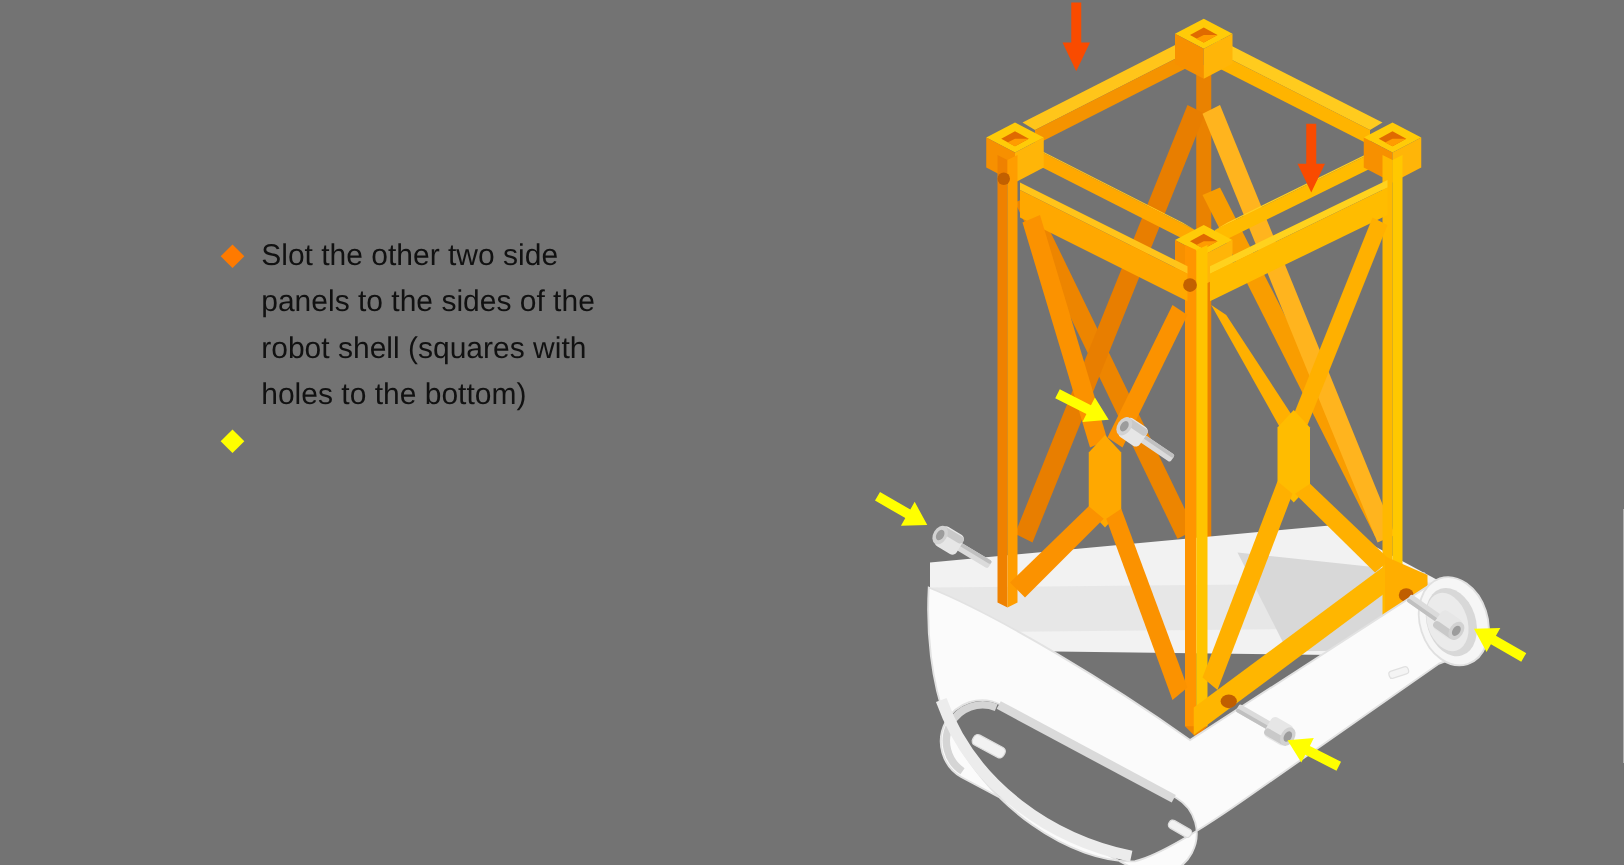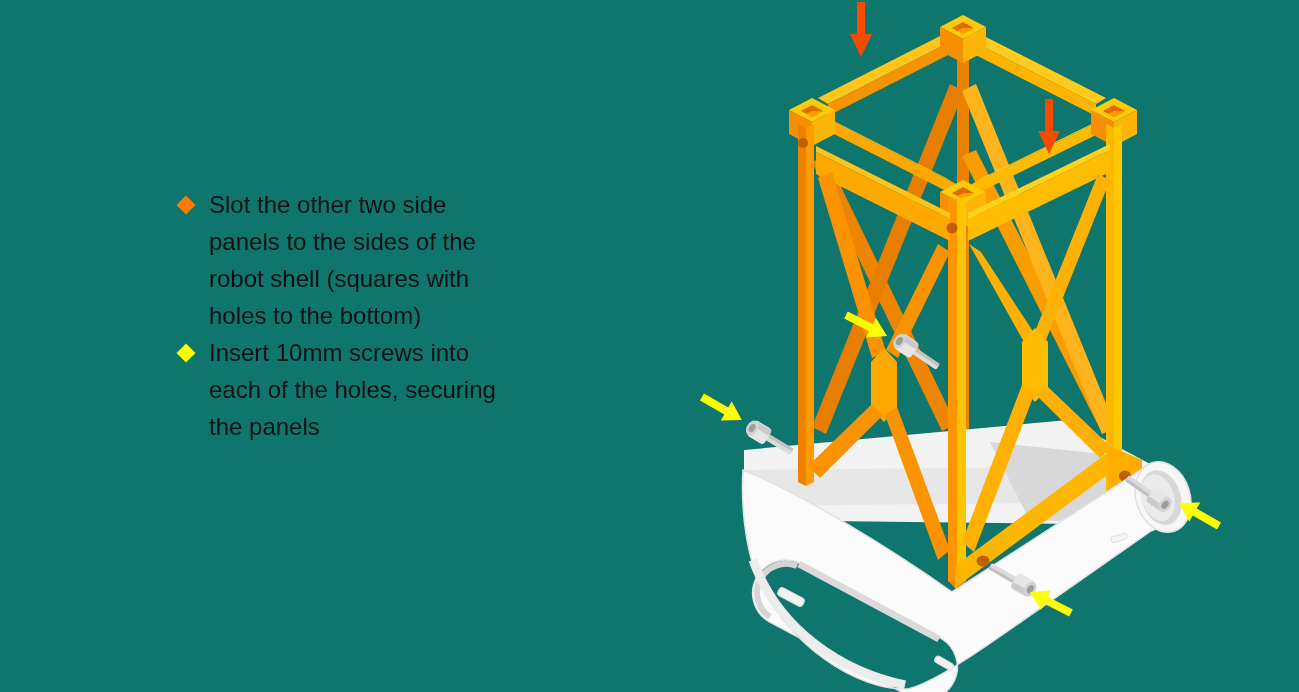--- a/index.html
+++ b/index.html
@@ -1,18 +1,18 @@
 <!DOCTYPE html>
 <html><head>
 <meta charset="utf-8">
 <style>
   * { margin:0; padding:0; box-sizing:border-box; }
   html,body { width:1299px; height:692px; background:#fff; overflow:hidden;
               font-family:"Liberation Sans", sans-serif; }
-  .slide { position:relative; width:1299px; height:692px; background:#0f766e; }
+  .slide { position:relative; width:1299px; height:692px; background:#737373; }
 
   
   .instructions { position:absolute; left:176px; top:186px; width:352px; }
   .bullet { display:flex; align-items:flex-start; }
   .bullet .marker { flex:0 0 auto; margin:9px 13px 0 0; }
   .bullet .btext { font-size:24px; line-height:37px; color:#111; width:307px;
                    letter-spacing:0px; }
 
   
   .illustration { position:absolute; left:690px; top:0; width:609px; height:692px; }
@@ -28,21 +28,20 @@
       <svg class="marker" width="20" height="20" viewBox="0 0 20 20">
         <rect x="-6.7" y="-6.7" width="13.4" height="13.4" transform="translate(10,10) rotate(45)" fill="#FF7A00"></rect>
       </svg>
       <div class="btext">Slot the other two side panels to the sides of the robot shell (squares with holes to the bottom)</div>
     </div>
 
     <div class="bullet">
       <svg class="marker" width="20" height="20" viewBox="0 0 20 20">
         <rect x="-6.7" y="-6.7" width="13.4" height="13.4" transform="translate(10,10) rotate(45)" fill="#FFFF00"></rect>
       </svg>
-      <div class="btext">Insert 10mm screws into each of the holes, securing the panels</div>
     </div>
 
   </div>
 
   <svg class="illustration" viewBox="690 0 609 692" width="609" height="692" role="img">
 
     <defs>
 
       <g id="screw">
         <rect x="0" y="-3.5" width="30" height="7" rx="2" fill="#DBDBDB"></rect>

